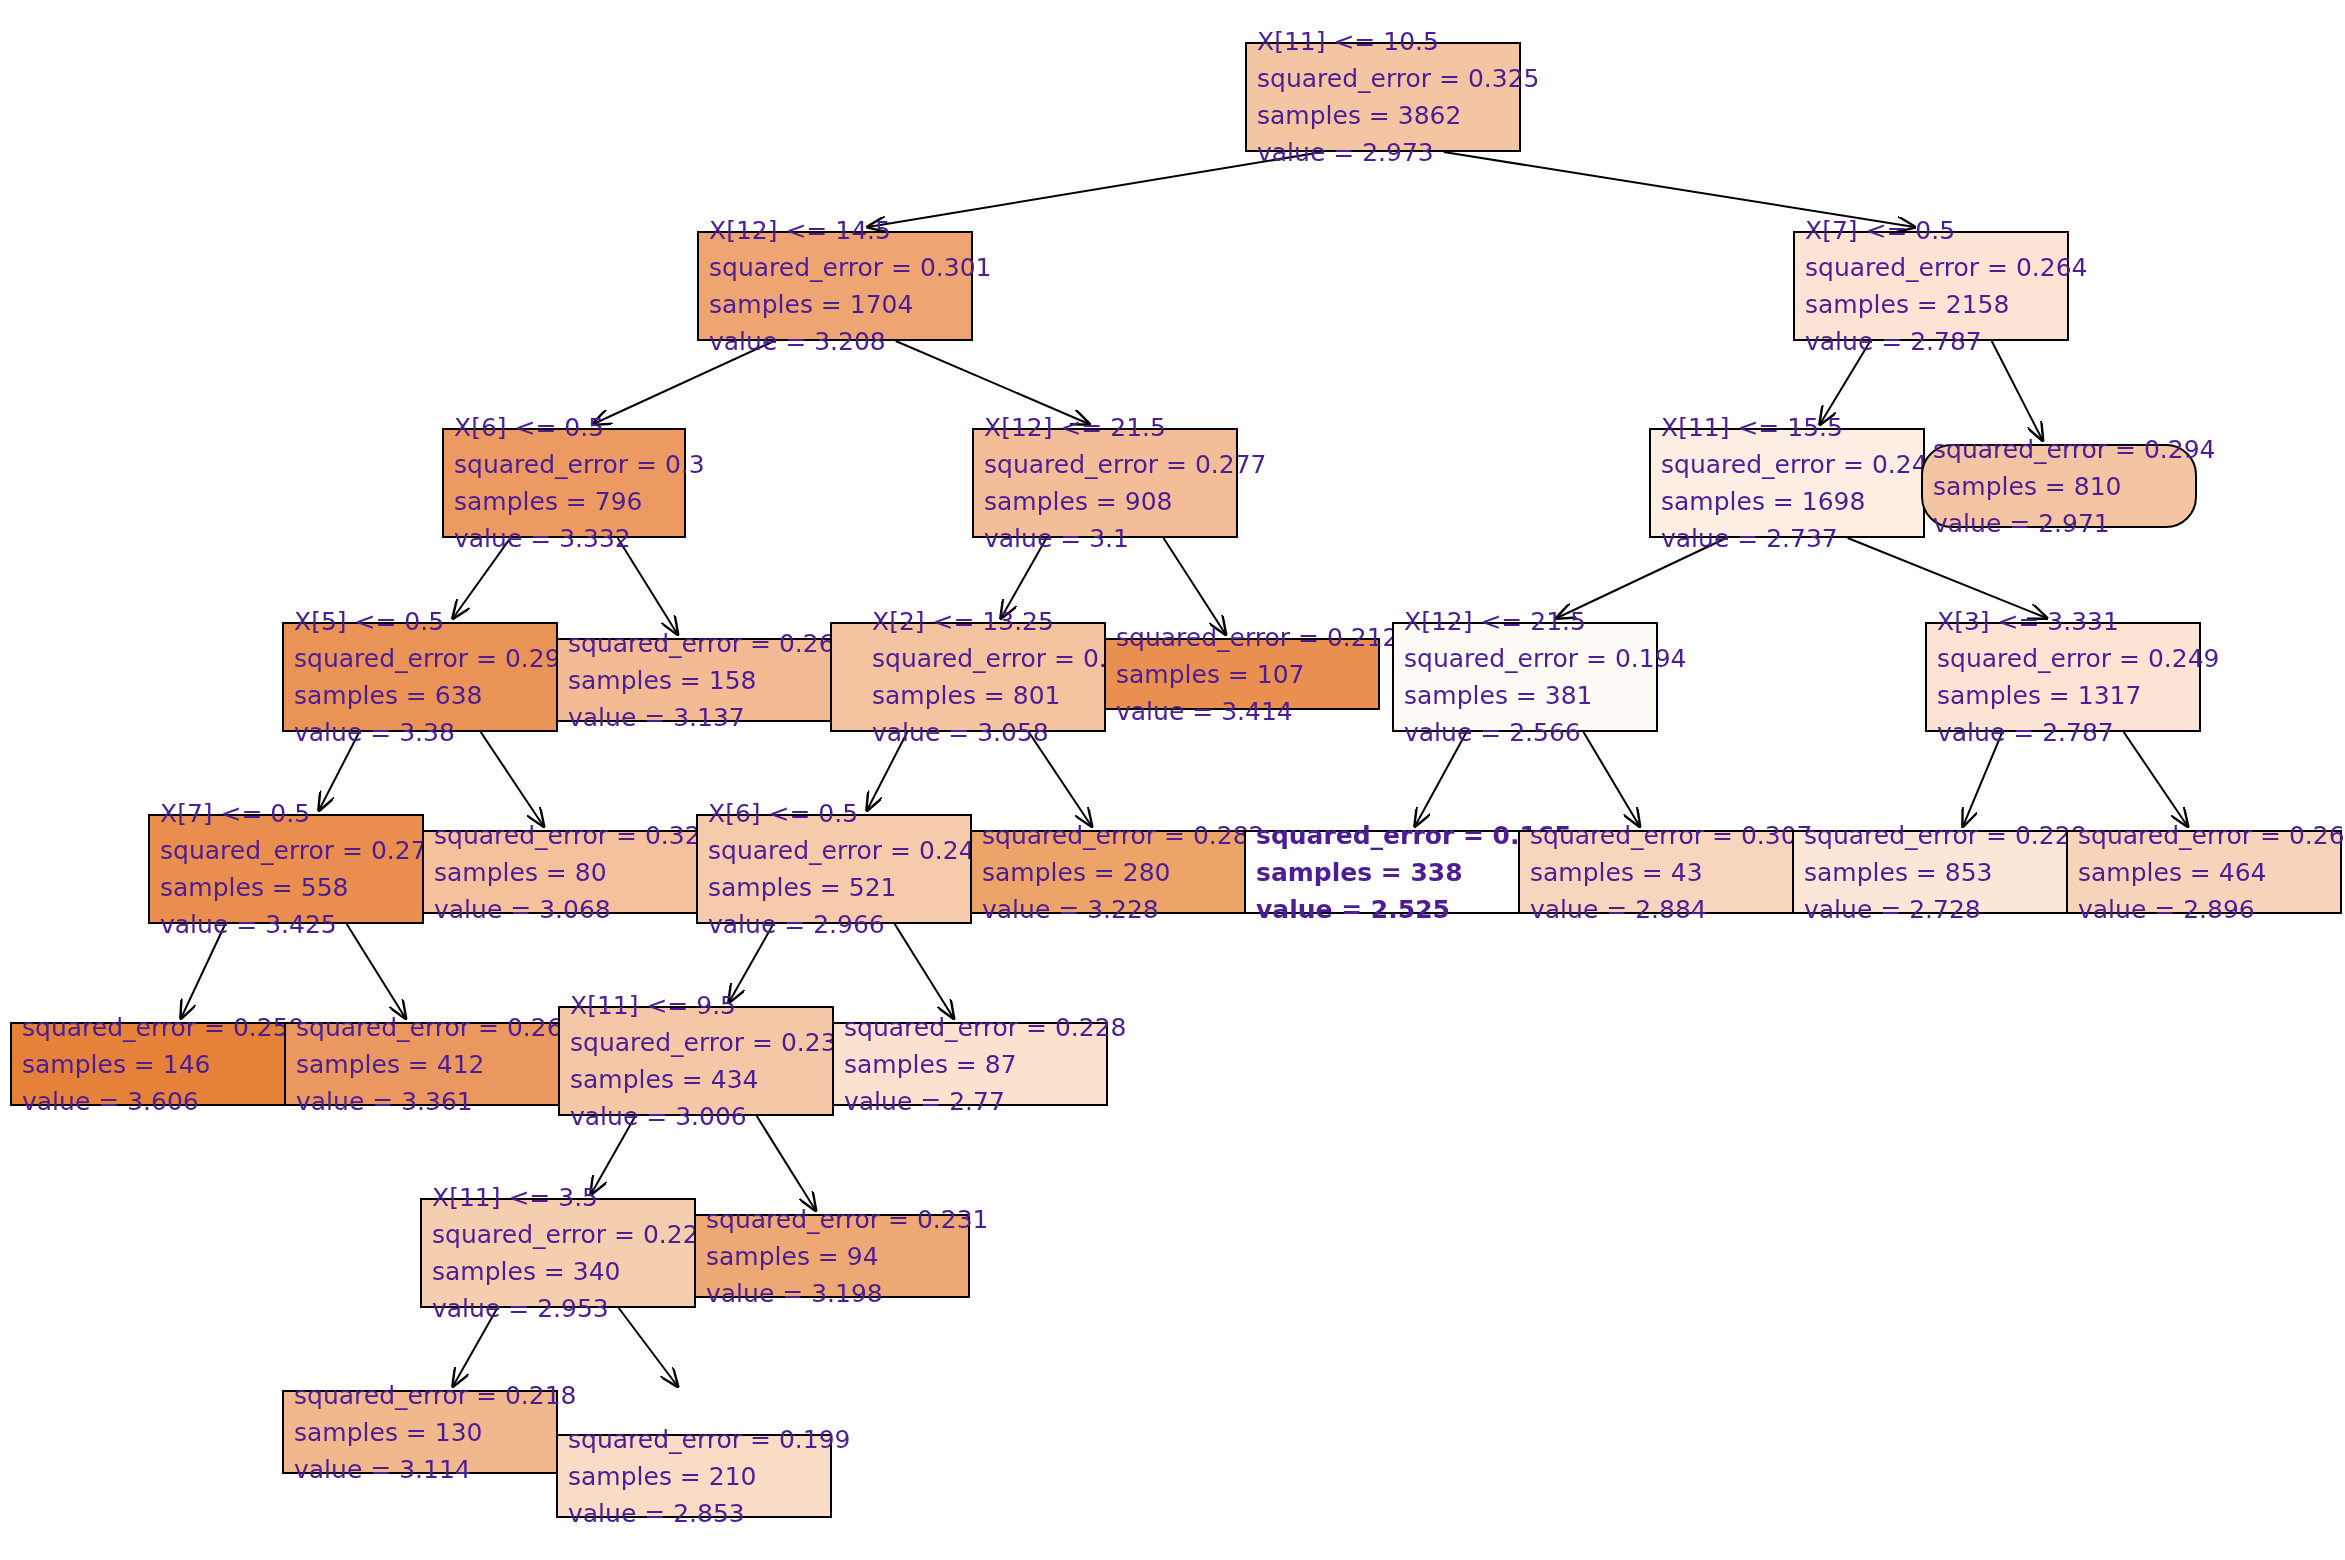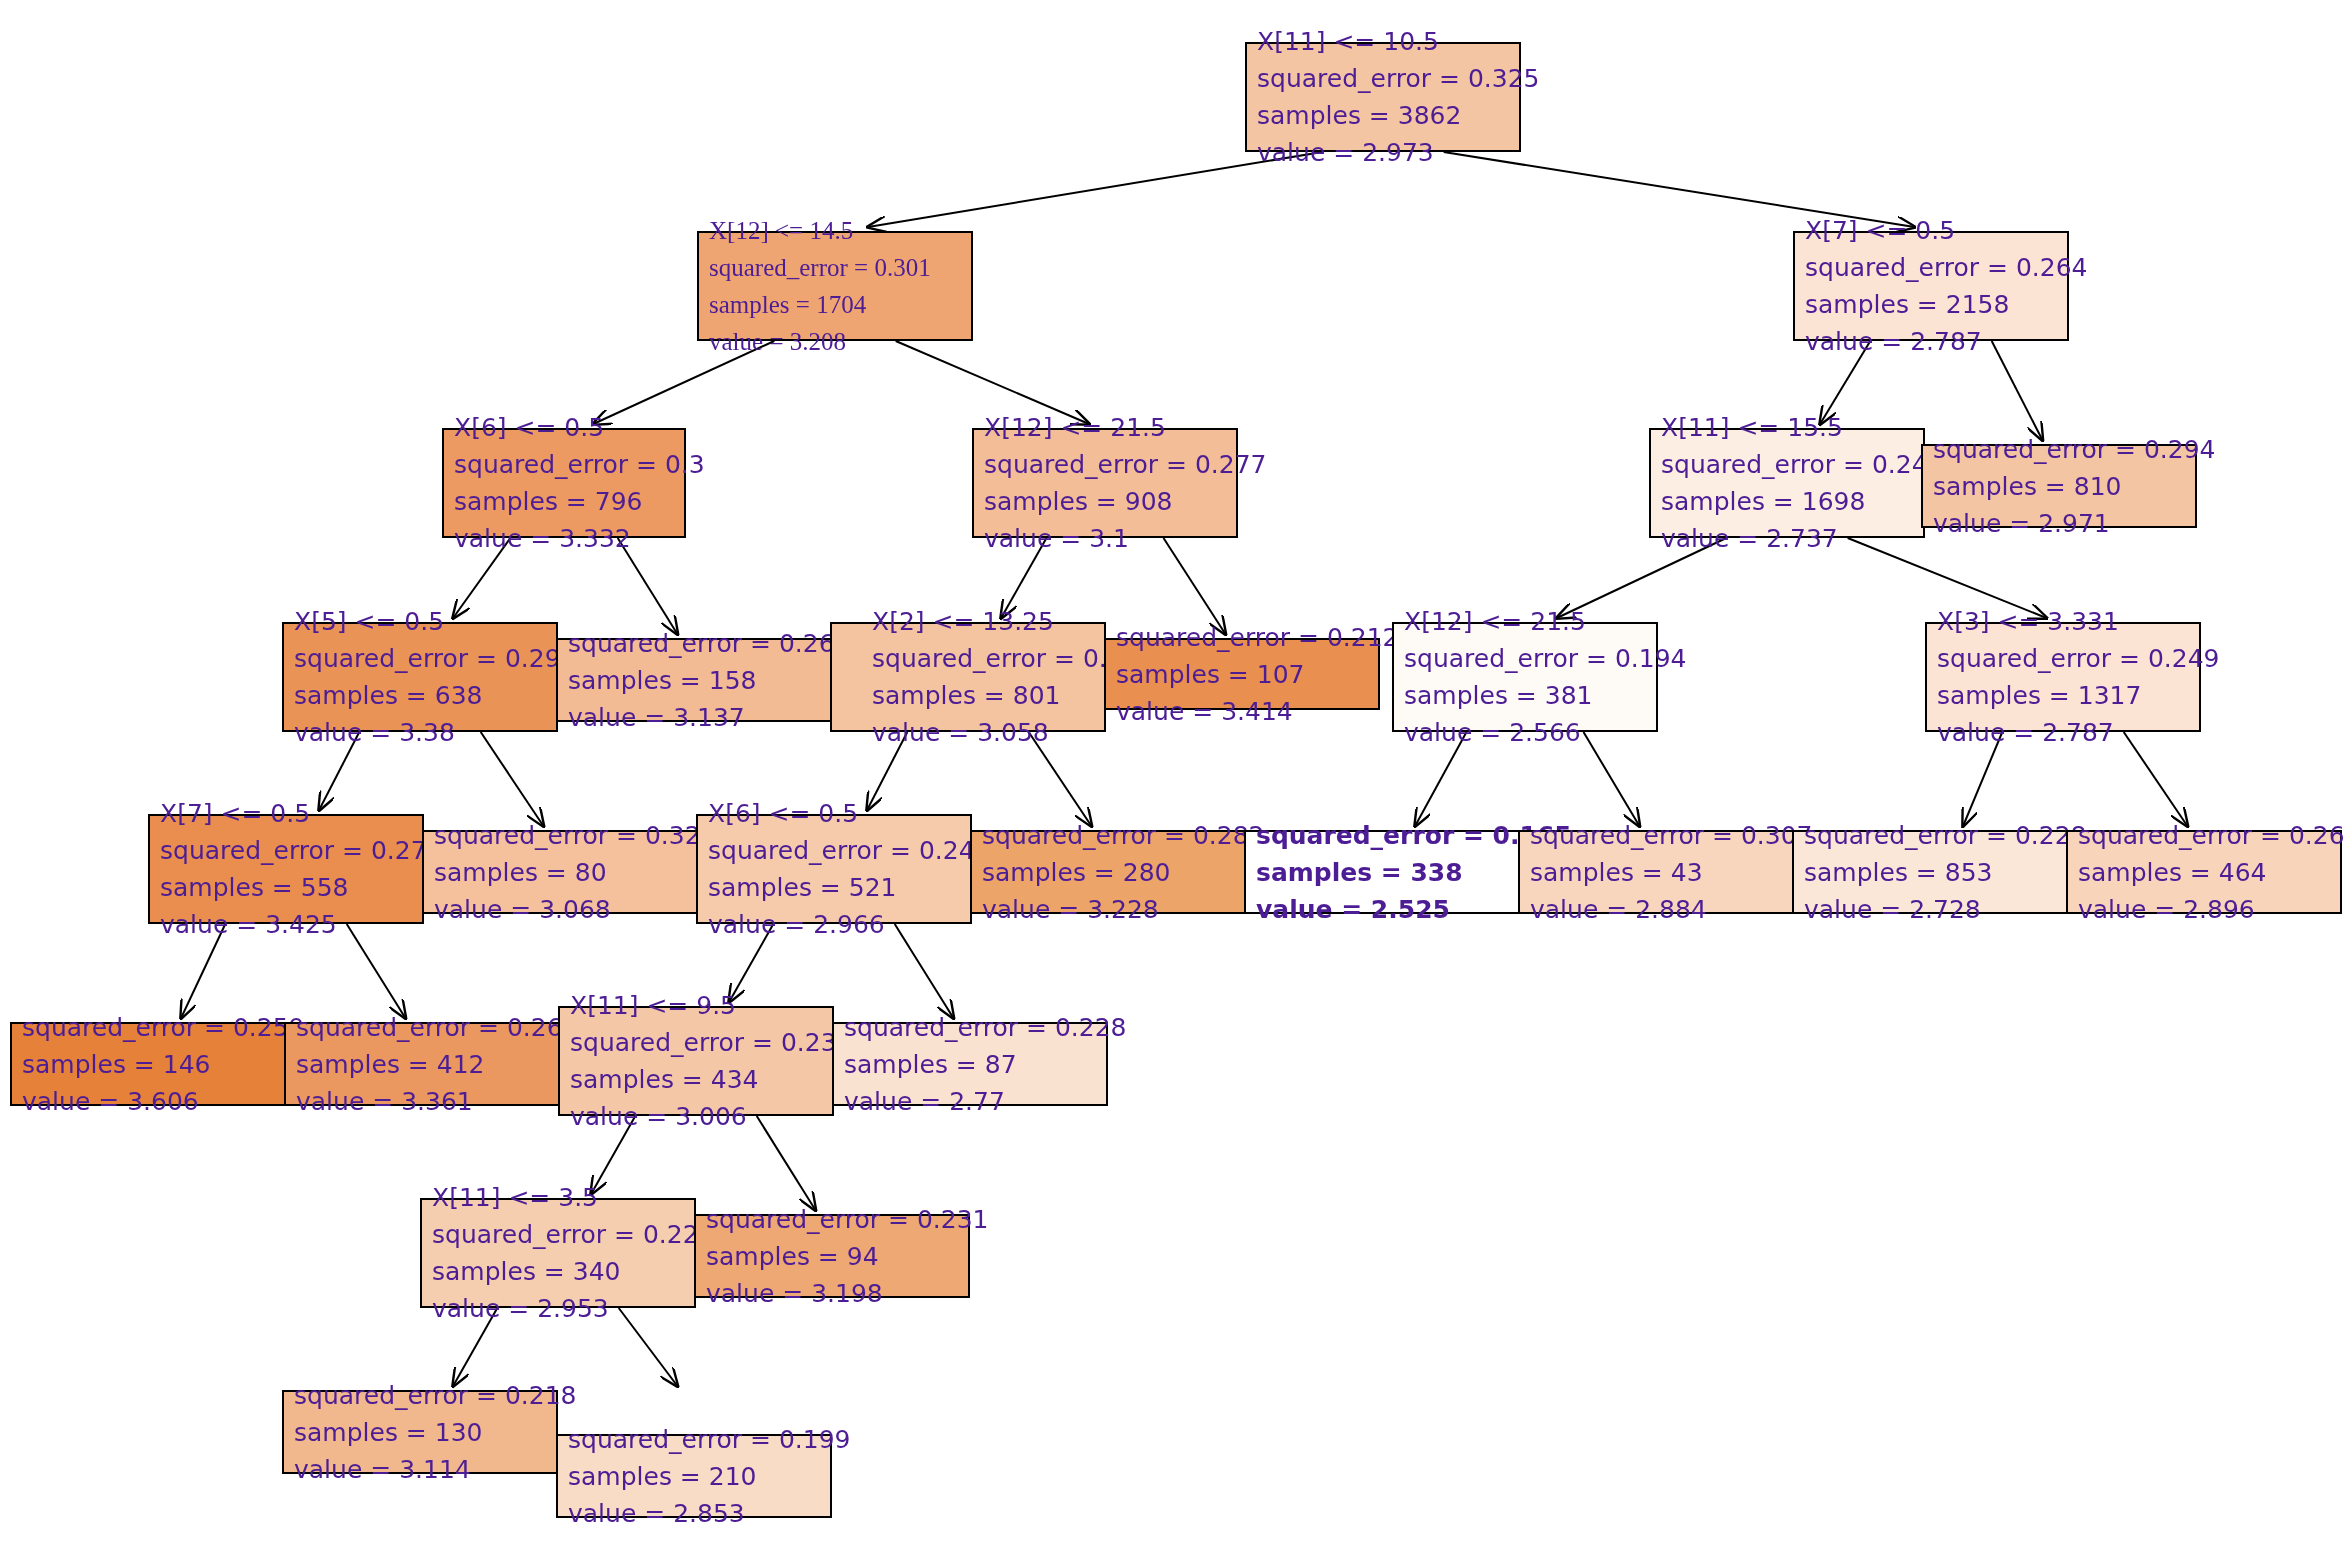--- a/index.html
+++ b/index.html
@@ -84,21 +84,21 @@
         <line x1="618.7" y1="1308.0" x2="677.4" y2="1386.0" marker-end="url(#arrowhead)"></line>
       </g>
   </svg>
   <div id="nodes-layer">
       <div class="tree-node" style="left: 1245px; top: 42px; width: 276px; height: 110px; background: rgb(244, 197, 163);">
         <span class="nline">X[11] &lt;= 10.5</span>
         <span class="nline">squared_error = 0.325</span>
         <span class="nline">samples = 3862</span>
         <span class="nline">value = 2.973</span>
       </div>
-      <div class="tree-node" style="left: 697px; top: 231px; width: 276px; height: 110px; background: rgb(239, 165, 114); font-family: Liberation Serif, serif;">
+      <div class="tree-node" style="left: 697px; top: 231px; width: 276px; height: 110px; background: rgb(239, 165, 114);">
         <span class="nline">X[12] &lt;= 14.5</span>
         <span class="nline">squared_error = 0.301</span>
         <span class="nline">samples = 1704</span>
         <span class="nline">value = 3.208</span>
       </div>
       <div class="tree-node" style="left: 1793px; top: 231px; width: 276px; height: 110px; background: rgb(251, 228, 212);">
         <span class="nline">X[7] &lt;= 0.5</span>
         <span class="nline">squared_error = 0.264</span>
         <span class="nline">samples = 2158</span>
         <span class="nline">value = 2.787</span>
@@ -114,21 +114,21 @@
         <span class="nline">squared_error = 0.277</span>
         <span class="nline">samples = 908</span>
         <span class="nline">value = 3.1</span>
       </div>
       <div class="tree-node" style="left: 1649px; top: 428px; width: 276px; height: 110px; background: rgb(253, 238, 227);">
         <span class="nline">X[11] &lt;= 15.5</span>
         <span class="nline">squared_error = 0.245</span>
         <span class="nline">samples = 1698</span>
         <span class="nline">value = 2.737</span>
       </div>
-      <div class="tree-node" style="left: 1921px; top: 444px; width: 276px; height: 84px; background: rgb(244, 197, 163);">
+      <div class="tree-node" style="left: 1921px; top: 444px; width: 276px; height: 84px; background: rgb(244, 197, 163); border-radius: 31px;">
         <span class="nline">squared_error = 0.294</span>
         <span class="nline">samples = 810</span>
         <span class="nline">value = 2.971</span>
       </div>
       <div class="tree-node" style="left: 282px; top: 622px; width: 276px; height: 110px; background: rgb(234, 147, 86);">
         <span class="nline">X[5] &lt;= 0.5</span>
         <span class="nline">squared_error = 0.297</span>
         <span class="nline">samples = 638</span>
         <span class="nline">value = 3.38</span>
       </div>

